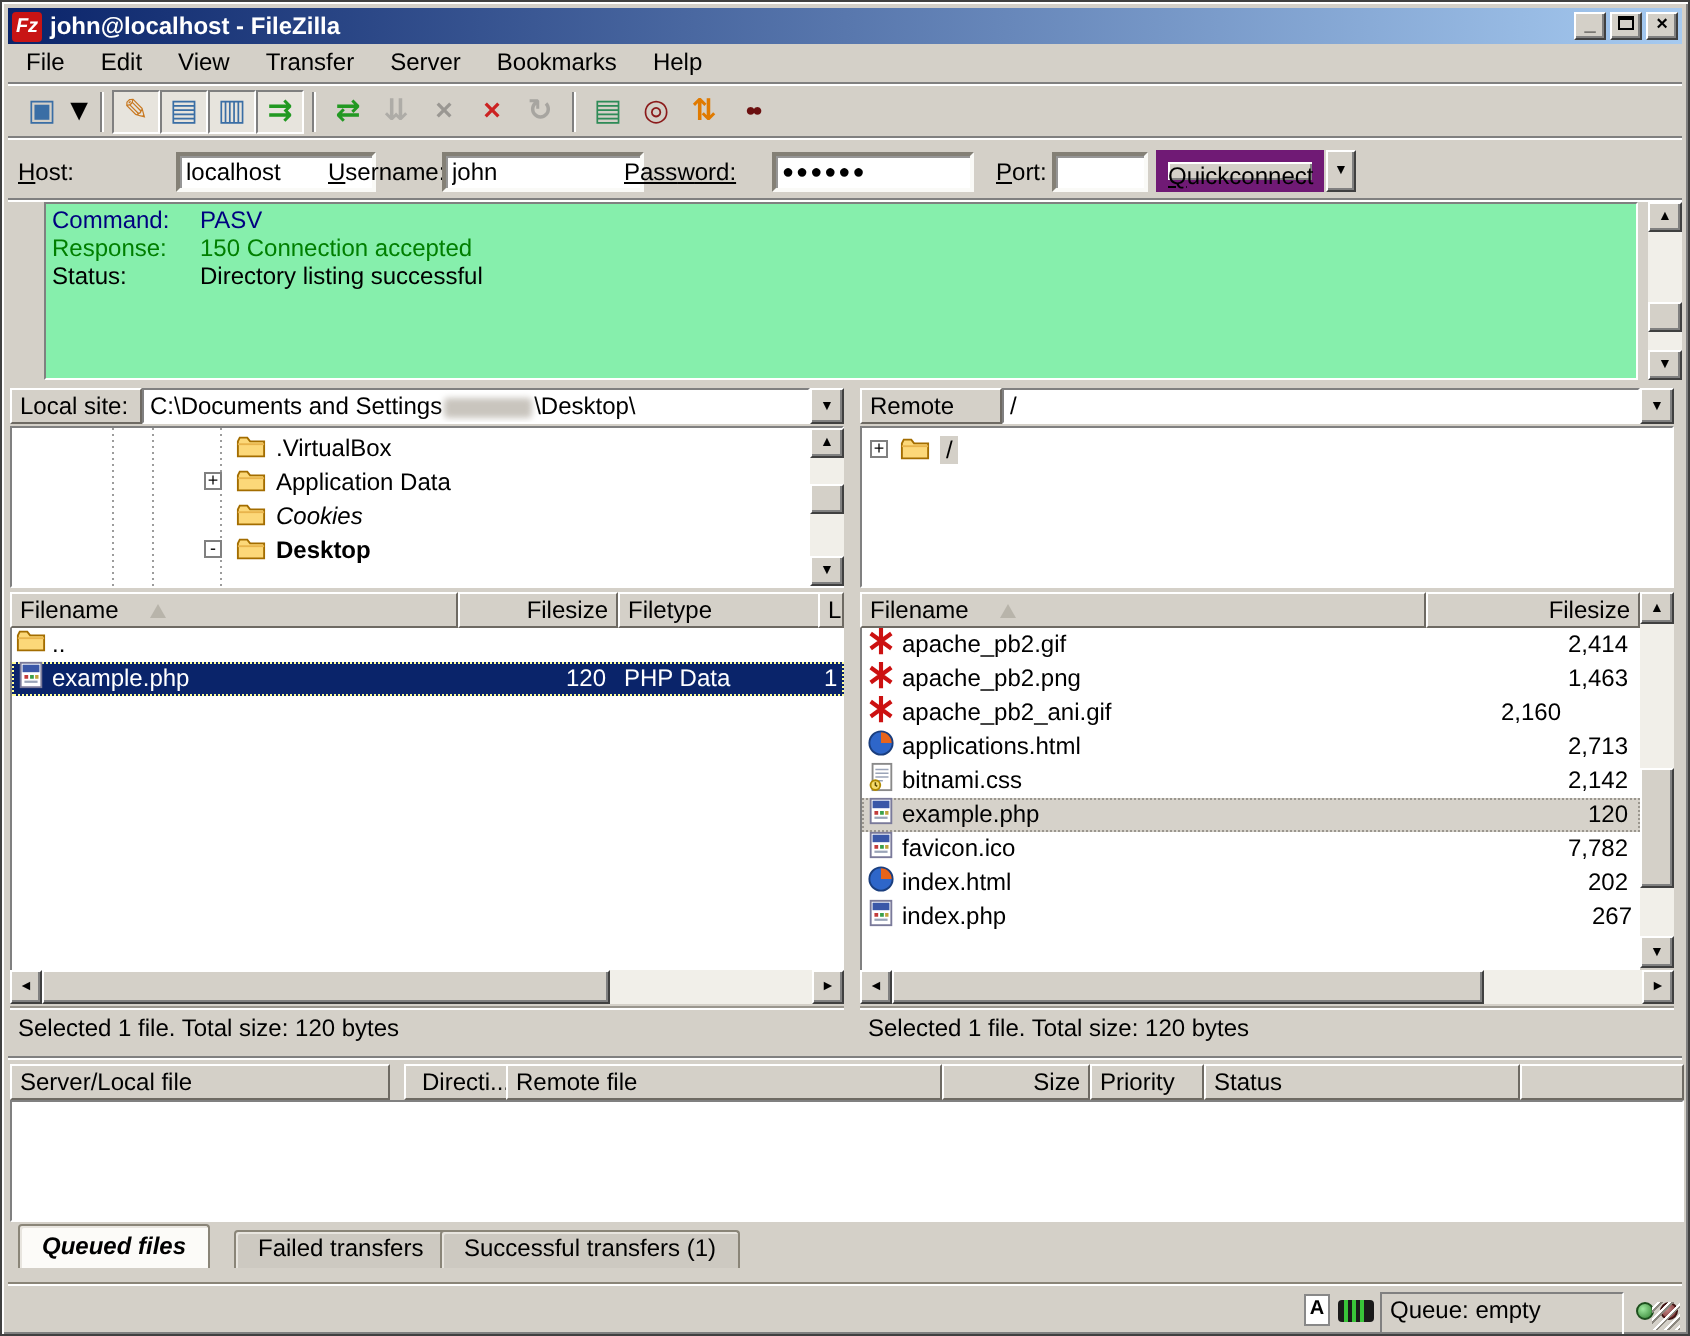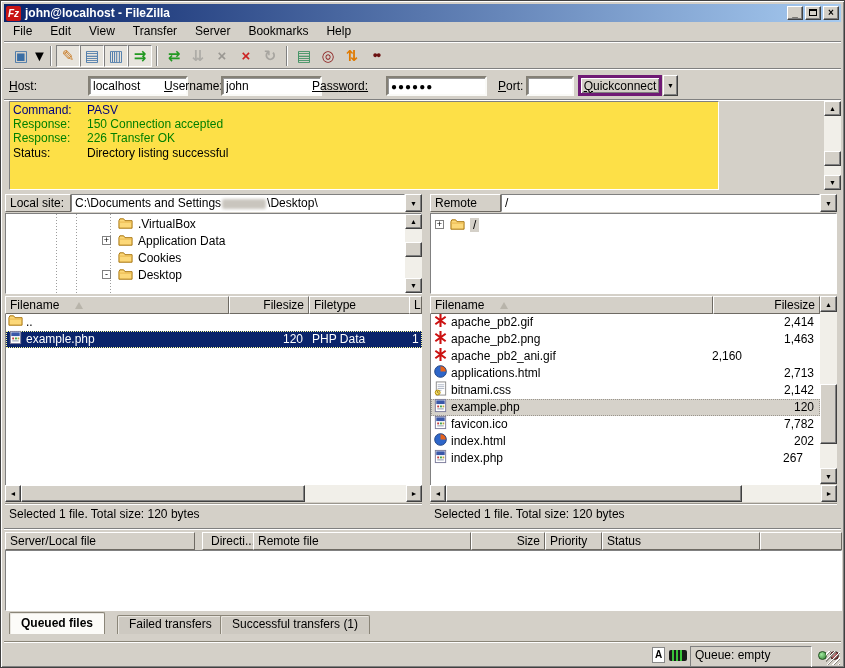--- a/index.html
+++ b/index.html
@@ -38,27 +38,27 @@
   
   #qcbar{position:absolute;left:3px;top:69px;right:3px;height:30px;border-bottom:1px solid #808080;box-shadow:0 1px 0 #fff;}
   .qc-label{position:absolute;top:9px;white-space:nowrap;}
   .ak{text-decoration:underline;}
   .tfield{position:absolute;top:6px;height:20px;background:#fff;border:2px solid;border-color:#848076 #FAFAF7 #FAFAF7 #848076;
           box-shadow:inset 1px 1px 0 rgba(64,64,64,.55);font-size:12px;padding:0 3px;font-family:inherit;}
   #qc-host-label{left:5px;}   #qc-host-input{left:44px;width:100px;margin-left:40px;}
   #qc-user-label{left:160px;} #qc-user-input{left:217px;width:101px;}
   #qc-pass-label{left:308px;text-decoration:underline;} #qc-pass-input{left:382px;width:101px;letter-spacing:1px;font-size:10px;}
   #qc-port-label{left:494px;} #qc-port-input{left:522px;width:48px;}
-  #qc-button{position:absolute;left:574px;top:5px;width:84px;height:21px;background:#D4D0C8;border:3px solid #701a75;
+  #qc-button{position:absolute;left:574px;top:5px;width:84px;height:21px;background:#D4D0C8;border:6px solid #701a75;
              box-shadow:inset 1px 1px 0 #fff, inset -1px -1px 0 #808080;font-size:12px;}
   #qc-dd{position:absolute;left:659px;top:5px;width:15px;height:21px;background:#D4D0C8;border:1px solid;
          border-color:#fff #404040 #404040 #fff;box-shadow:inset -1px -1px 0 #808080;font-size:7px;}
 
   
-  #log{position:absolute;left:8px;top:100px;width:710px;height:89px;background:#fde047;
+  #log{position:absolute;left:21px;top:100px;width:797px;height:89px;background:#86efac;
        border:1px solid;border-color:#808080 #fff #fff #808080;padding:1px 3px;line-height:14.2px;overflow:hidden;}
   .log-label{display:inline-block;width:74px;}
   .log-command{color:#000080;}
   .log-response{color:#007F00;}
   .log-status{color:#000;}
 
   
   .vsb,.hsb{position:absolute;background:#F1EFE9;}
   .sb-btn{position:absolute;background:#D4D0C8;border:1px solid;border-color:#fff #404040 #404040 #fff;
           box-shadow:inset -1px -1px 0 #808080;display:flex;align-items:center;justify-content:center;font-size:7px;line-height:7px;}
@@ -232,21 +232,20 @@
     <input class="tfield" id="qc-pass-input" value="●●●●●●" style="">
     <span class="qc-label" id="qc-port-label"><span></span><span class="ak">P</span><span>ort:</span></span>
     <input class="tfield" id="qc-port-input" value="" style="">
     <button id="qc-button"><span class="ak">Q</span><span>uickconnect</span></button>
     <button id="qc-dd">▼</button>
   </div>
 
   <div id="log">
       <div class="log-line"><span class="log-label log-command">Command:</span><span class="log-text log-command">PASV</span></div>
       <div class="log-line"><span class="log-label log-response">Response:</span><span class="log-text log-response">150 Connection accepted</span></div>
-      <div class="log-line"><span class="log-label log-response">Response:</span><span class="log-text log-response">226 Transfer OK</span></div>
       <div class="log-line"><span class="log-label log-status">Status:</span><span class="log-text log-status">Directory listing successful</span></div>
     </div>
   <div class="vsb" id="log-vsb">
     <button class="sb-btn" style="left:0;top:0;width:17px;height:15px;">▲</button>
     <div class="sb-thumb" style="left:0;top:50px;width:17px;height:15px;"></div>
     <button class="sb-btn" style="left:0;bottom:0;width:17px;height:15px;">▼</button>
   </div>
 
   <div class="site-label" id="local-site-label">Local site:</div>
   <div class="site-combo" id="local-site-combo">
@@ -267,34 +266,34 @@
         <span class="tlabel" style="left: 132px;">.VirtualBox</span>
       </div>
       <div class="tree-row" style="top: 19px;">
         <span class="expander" style="left: 96px;">+</span>
         <span class="ticon" style="left: 112px;"><svg viewBox="0 0 16 16">
             <path d="M1 5l1-2h4l1.5 2H15v8H1z" fill="#FCD879" stroke="#A36D00"></path>
             <path d="M1 6.5h14" stroke="#E8B44C"></path>
           </svg></span>
         <span class="tlabel" style="left: 132px;">Application Data</span>
       </div>
-      <div class="tree-row" style="top: 36px;">
+      <div class="tree-row" style="top: 36px; font-style: italic;">
         <span class="ticon" style="left: 112px;"><svg viewBox="0 0 16 16">
             <path d="M1 5l1-2h4l1.5 2H15v8H1z" fill="#FCD879" stroke="#A36D00"></path>
             <path d="M1 6.5h14" stroke="#E8B44C"></path>
           </svg></span>
         <span class="tlabel" style="left: 132px;">Cookies</span>
       </div>
       <div class="tree-row" style="top: 53px;">
         <span class="expander" style="left: 96px;">-</span>
         <span class="ticon" style="left: 112px;"><svg viewBox="0 0 16 16">
             <path d="M1 5l1-2h4l1.5 2H15v8H1z" fill="#FCD879" stroke="#A36D00"></path>
             <path d="M1 6.5h14" stroke="#E8B44C"></path>
           </svg></span>
-        <span class="tlabel" style="left: 132px;">Desktop</span>
+        <span class="tlabel" style="left: 132px; font-weight: bold;">Desktop</span>
       </div>
     </div>
   <div class="vsb" id="ltree-vsb">
     <button class="sb-btn" style="left:0;top:0;width:17px;height:15px;">▲</button>
     <div class="sb-thumb" style="left:0;top:28px;width:17px;height:15px;"></div>
     <button class="sb-btn" style="left:0;bottom:0;width:17px;height:15px;">▼</button>
   </div>
   <div class="tree" id="remote-tree">
       <div class="tree-row" style="top: 3px;">
         <span class="expander" style="left: 4px;">+</span>
@@ -371,21 +370,21 @@
       </div>
       <div class="flist-row" style="top: 34px;">
         <span class="c-name">
           <span><svg viewBox="0 0 16 16">
               <g stroke="#CC1111" stroke-width="2.2">
                 <path d="M8 1v14M2.5 4l11 8M13.5 4l-11 8"></path>
               </g>
             </svg></span>
           <span>apache_pb2_ani.gif</span>
         </span>
-        <div class="c-txt" style="left: 281px; width: 107px; text-align: left; padding-right: 0;">2,160</div>
+        <div class="c-txt" style="left: 281px; width: 107px; text-align: center; padding-right: 0;">2,160</div>
       </div>
       <div class="flist-row" style="top: 51px;">
         <span class="c-name">
           <span><svg viewBox="0 0 16 16">
               <circle cx="8" cy="8" r="6.2" fill="#2E66C9"></circle>
               <path d="M8 1.8A6.2 6.2 0 0 1 14.2 8L8 8z" fill="#E8641B"></path>
               <circle cx="8" cy="8" r="6.2" fill="none" stroke="#1A3E7E"></circle>
             </svg></span>
           <span>applications.html</span>
         </span>
@@ -447,21 +446,21 @@
           <span><svg viewBox="0 0 16 16">
               <rect x="2.5" y="1.5" width="11" height="13" fill="#fff" stroke="#7A7A9A"></rect>
               <rect x="3.5" y="2.5" width="9" height="4" fill="#3A57A8"></rect>
               <rect x="4.5" y="8" width="2" height="2" fill="#C23B3B"></rect>
               <rect x="7.5" y="8" width="2" height="2" fill="#3BA04A"></rect>
               <rect x="10.2" y="8" width="1.8" height="2" fill="#C2A23B"></rect>
               <rect x="4.5" y="11" width="7" height="1.2" fill="#9AA4B8"></rect>
             </svg></span>
           <span>index.php</span>
         </span>
-        <div class="c-txt" style="left: 281px; width: 107px; text-align: right; padding-right: 16px;">267</div>
+        <div class="c-txt" style="left: 281px; width: 107px; text-align: right; padding-right: 3px;">267</div>
       </div>
     </div>
 
   <div class="vsb" id="rlist-vsb">
     <button class="sb-btn" style="left:0;top:0;width:17px;height:16px;">▲</button>
     <div class="sb-thumb" style="left:0;top:88px;width:17px;height:60px;"></div>
     <button class="sb-btn" style="left:0;bottom:0;width:17px;height:16px;">▼</button>
   </div>
 
   <div class="hsb" id="local-hsb">
@@ -484,21 +483,21 @@
       <div class="hdr-cell" style="left: 197px; width: 58px; text-align: right;"><span>Directi...</span></div>
       <div class="hdr-cell" style="left: 248px; width: 218px; text-align: left;"><span>Remote file</span></div>
       <div class="hdr-cell" style="left: 466px; width: 74px; text-align: right;"><span>Size</span></div>
       <div class="hdr-cell" style="left: 540px; width: 57px; text-align: left;"><span>Priority</span></div>
       <div class="hdr-cell" style="left: 597px; width: 158px; text-align: left;"><span>Status</span></div>
       <div class="hdr-cell" style="left: 755px; width: 82px; text-align: left;"><span></span></div>
     </div>
   <div id="queue-body"></div>
 
   <div id="tabs">
-      <div class="tab active" style="left: 4px;">Queued files</div>
+      <div class="tab active" style="left: 4px; font-style: italic;">Queued files</div>
       <div class="tab" style="left: 112px;">Failed transfers</div>
       <div class="tab" style="left: 215px;">Successful transfers (1)</div>
     </div>
 
   <div id="statusbar">
     <span id="ascii-icon">A</span>
     <span id="speed-badge"></span>
     <span id="queue-field">Queue: empty</span>
     <span class="led" id="led-green"></span>
     <span class="led" id="led-red"></span>

